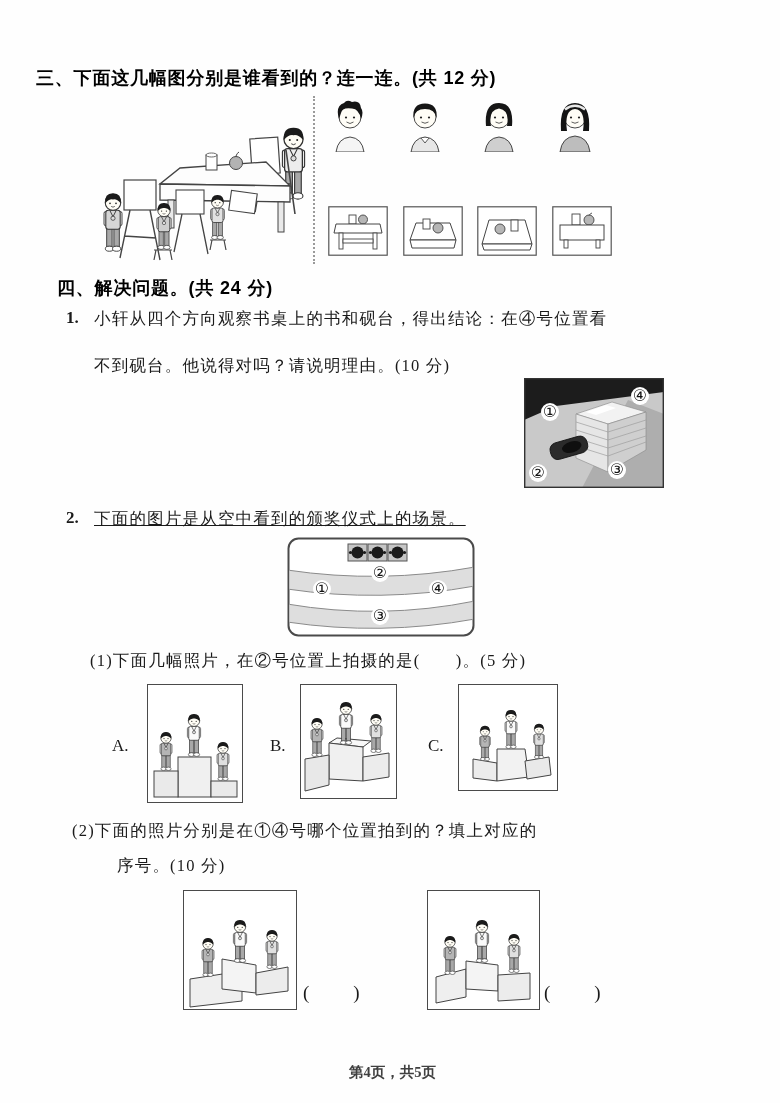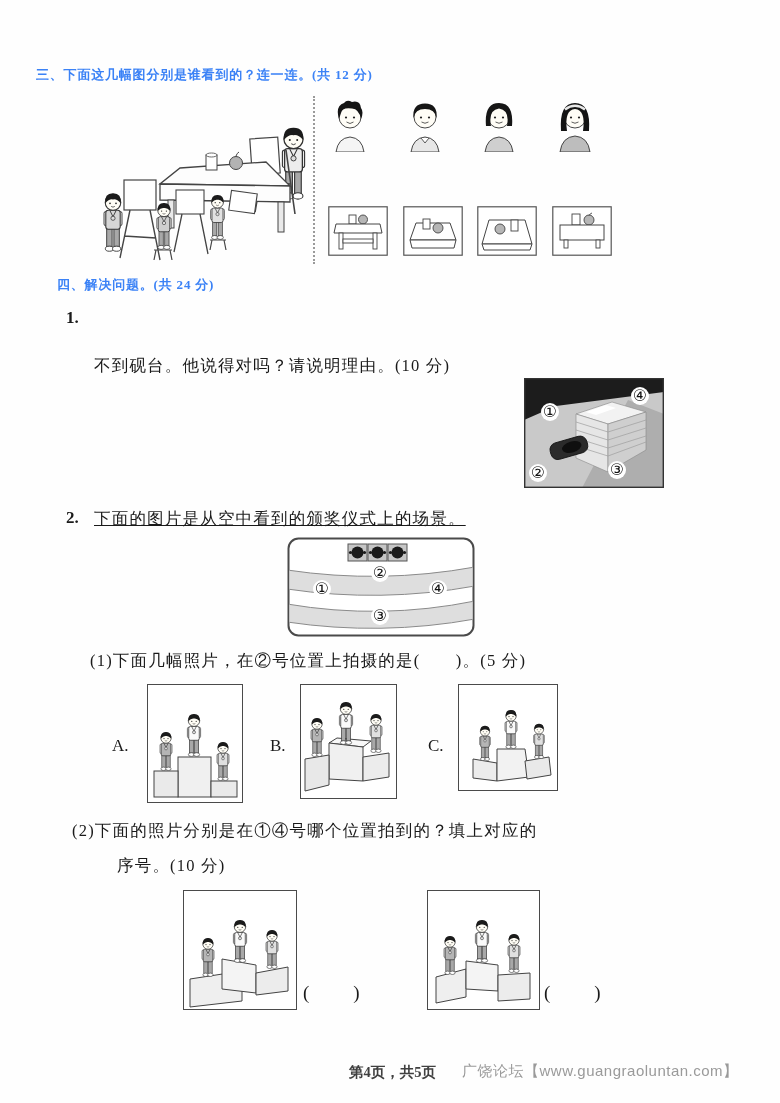--- a/index.html
+++ b/index.html
@@ -1,20 +1,20 @@
 <!DOCTYPE html>
 <html><head>
 <meta charset="utf-8">
 <style>
   html,body{margin:0;padding:0;background:#e8e8e8;}
   .page{position:relative;width:780px;height:1103px;background:#fefefe;margin:0 auto;
         font-family:"Liberation Serif","DejaVu Serif",serif;color:#1a1a1a;overflow:hidden;}
   .abs{position:absolute;}
-  .sec-heading{font-family:Liberation Serif, serif;font-weight:bold;
-               font-size:13px;letter-spacing:0.8px;color:#3b82f6;white-space:nowrap;}
+  .sec-heading{font-family:Liberation Sans, sans-serif;font-weight:bold;
+               font-size:18px;letter-spacing:0.8px;color:#000000;white-space:nowrap;}
   .q-num{font-weight:bold;font-size:17px;}
   .q-text{font-size:16.5px;letter-spacing:1.2px;white-space:nowrap;}
   .opt-label{font-size:17px;}
   .blank{font-size:19px;letter-spacing:2px;white-space:pre;}
   .divider-dotted{border-left:2px dotted #9a9a9a;width:0;}
   .pic-frame{border:1.5px solid #4a4a4a;background:#fff;box-sizing:border-box;}
   .num-badge{position:absolute;width:18px;height:18px;line-height:18px;text-align:center;
              font-family:"DejaVu Sans",sans-serif;font-size:16px;color:#111;
              background:#fff;border-radius:50%;}
   .footer-page{font-size:14.5px;font-weight:600;color:#404040;}
@@ -166,20 +166,21 @@
       <path d="M37,9.5 Q38,7.5 40,7" stroke="#444" stroke-width="0.9" fill="none"></path>
       <rect x="8" y="19" width="44" height="15" fill="#fff" stroke="#444" stroke-width="1"></rect>
       <rect x="12" y="34" width="4" height="8" fill="#fff" stroke="#444" stroke-width="0.9"></rect>
       <rect x="44" y="34" width="4" height="8" fill="#fff" stroke="#444" stroke-width="0.9"></rect>
     </svg>
   </div>
 
   <div class="abs sec-heading" style="left:36px;top:276px;margin-left:21px;">四、解决问题。(共 24 分)</div>
 
   <div class="abs q-num" style="left:66px;top:308px;">1.</div>
+  <div class="abs q-text" style="left:94px;top:308px;">小轩从四个方向观察书桌上的书和砚台，得出结论：在④号位置看</div>
   <div class="abs q-text" style="left:94px;top:355px;font-family:Liberation Serif, serif;">不到砚台。他说得对吗？请说明理由。(10 分)</div>
 
   <div class="abs" style="left:524px;top:378px;width:140px;height:110px;">
     <svg width="140" height="110" viewBox="0 0 140 110">
       <rect width="140" height="110" fill="#c9c9c9"></rect>
       <polygon points="0,0 140,0 140,14 32,28 0,42" fill="#1c1c1c"></polygon>
       <polygon points="104,22 140,36 140,110 58,110" fill="#aeaeae"></polygon>
 
       <polygon points="52,36 88,24 122,34 84,46" fill="#f2f2f2" stroke="#888" stroke-width="0.6"></polygon>
       <polygon points="62,34 82,27 92,30 72,37" fill="#fff"></polygon>
@@ -327,15 +328,14 @@
           <use href="#kid" width="20" height="40" style="color:#fafafa"></use>
         </g>
       <g transform="translate(76,42)">
           <use href="#kid" width="20" height="40" style="color:#e0e0e0"></use>
         </g>
     </svg>
   </div>
   <div class="abs blank" style="left:544px;top:980px;">(　　)</div>
 
   <div class="abs footer-page" style="left:349px;top:1063px;">第4页，共5页</div>
-  <div class="abs footer-site" style="left:462px;top:1062px;">广饶论坛【www.guangraoluntan.com】</div>
 
 </div>
 
 </body></html>

